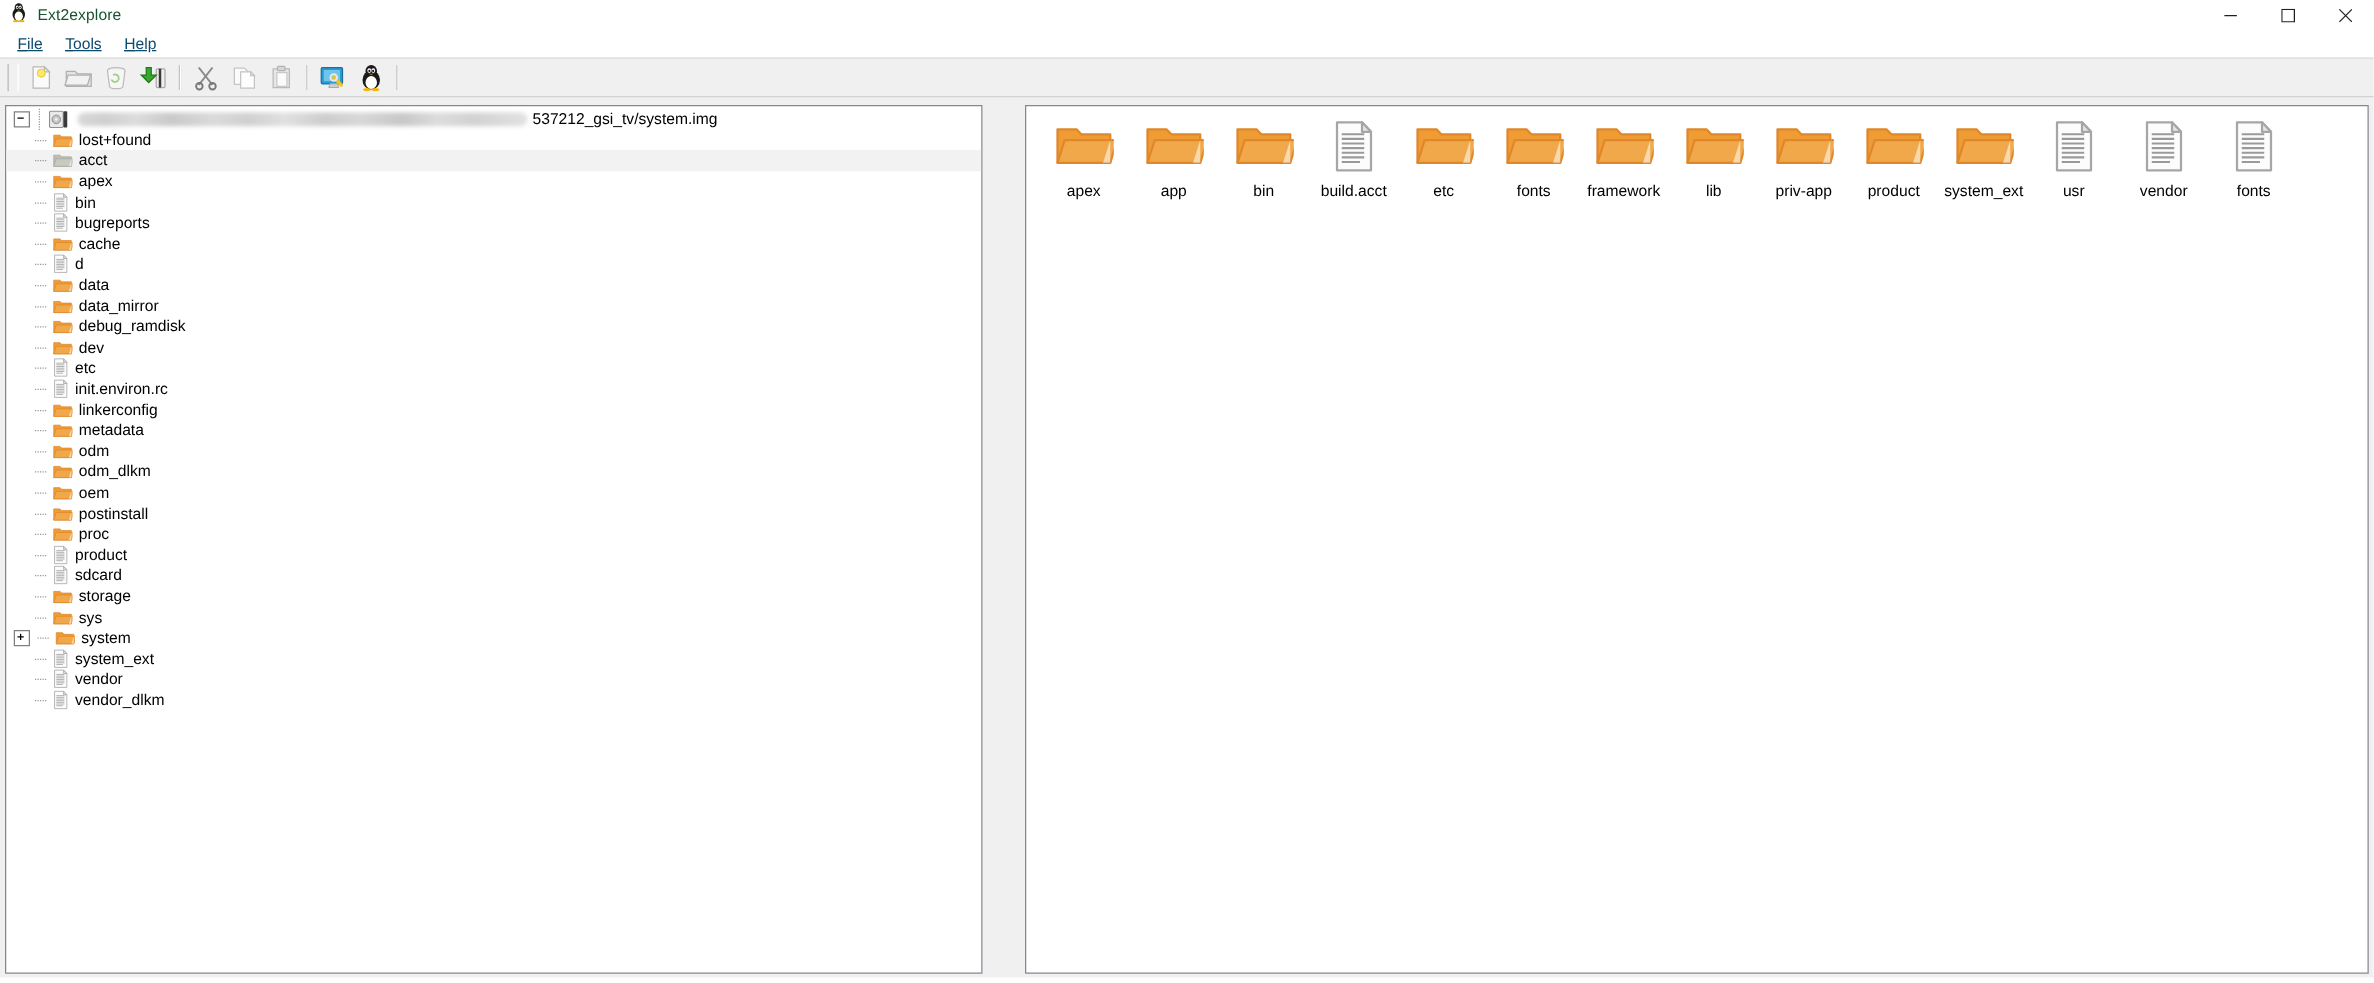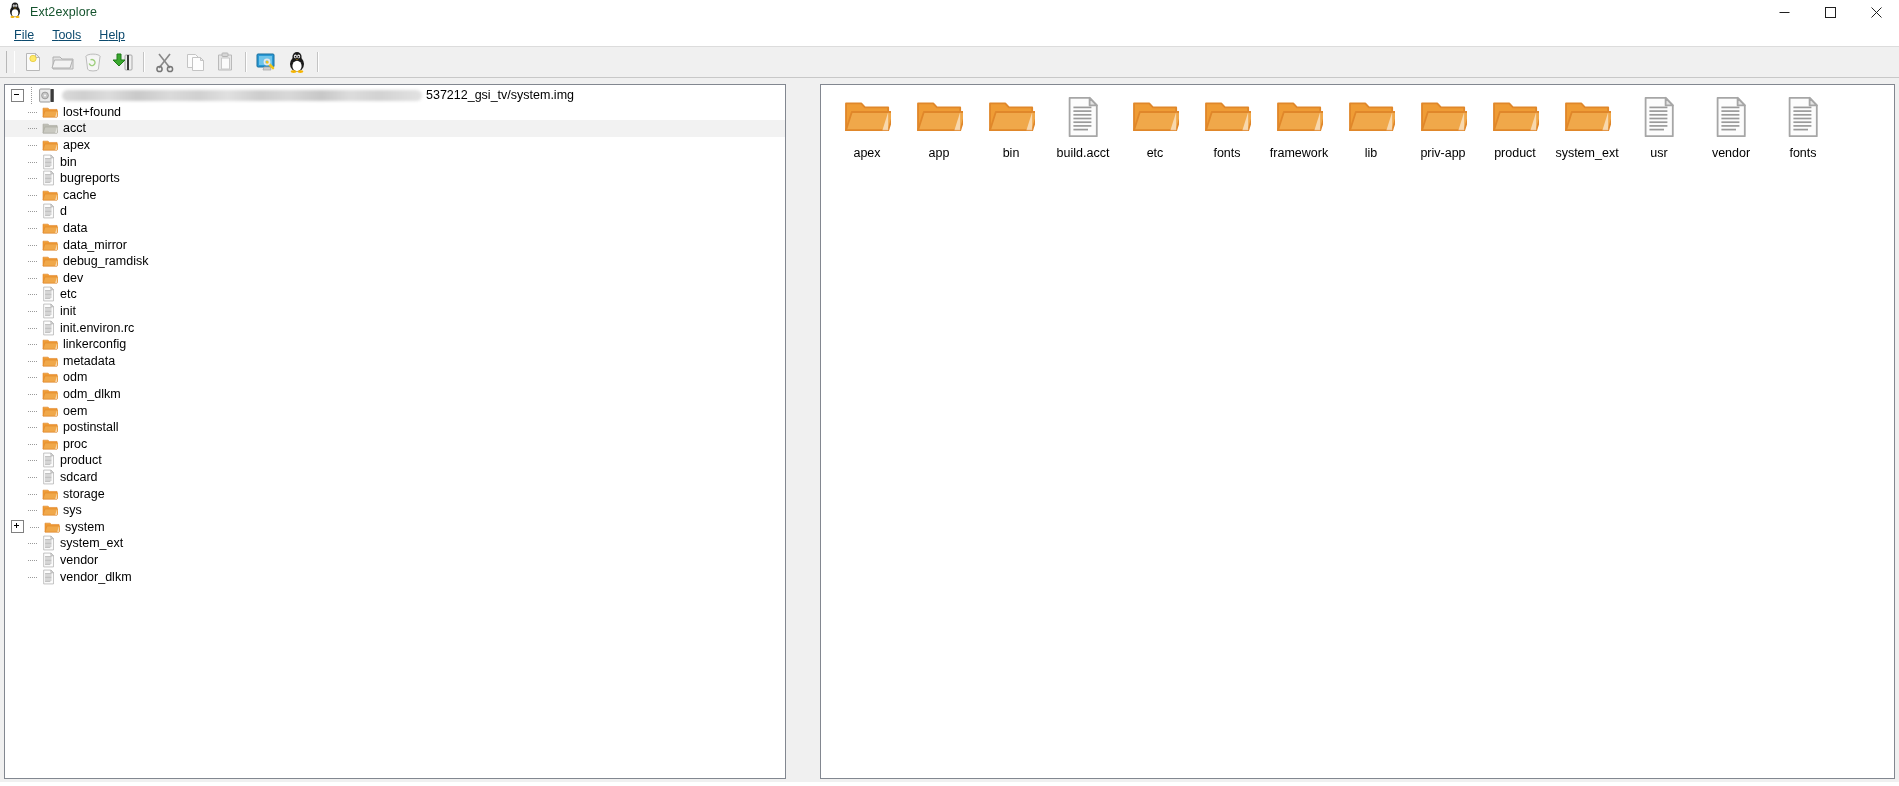--- a/index.html
+++ b/index.html
@@ -560,38 +560,20 @@
               <path d="M12.3 1.4 v3.8 h3.6 z" fill="#e4e4e4" stroke="#a6a6a6" stroke-width="0.9" stroke-linejoin="round"></path>
               <line x1="4.2" y1="6.2" x2="13.2" y2="6.2" stroke="#9a9a9a" stroke-width="0.85"></line>
               <line x1="4.2" y1="8.05" x2="13.2" y2="8.05" stroke="#9a9a9a" stroke-width="0.85"></line>
               <line x1="4.2" y1="9.9" x2="13.2" y2="9.9" stroke="#9a9a9a" stroke-width="0.85"></line>
               <line x1="4.2" y1="11.75" x2="13.2" y2="11.75" stroke="#9a9a9a" stroke-width="0.85"></line>
               <line x1="4.2" y1="13.600000000000001" x2="13.2" y2="13.600000000000001" stroke="#9a9a9a" stroke-width="0.85"></line>
               <line x1="4.2" y1="15.45" x2="13.2" y2="15.45" stroke="#9a9a9a" stroke-width="0.85"></line>
               <line x1="4.2" y1="17.3" x2="11.5" y2="17.3" stroke="#9a9a9a" stroke-width="0.85"></line>
             </svg>
           </span>
-          <span class="tlabel">init</span>
-        </div>
-        <div class="tree-row">
-          <span class="expander-spacer"></span>
-          <span class="indent"></span>
-          <span class="ticon">
-            <svg width="13" height="16" viewBox="0 0 18 22">
-              <path d="M2.3 1.4 h10 l3.6 3.8 v15.4 h-13.6 z" fill="#fcfcfc" stroke="#a6a6a6" stroke-width="0.9" stroke-linejoin="round"></path>
-              <path d="M12.3 1.4 v3.8 h3.6 z" fill="#e4e4e4" stroke="#a6a6a6" stroke-width="0.9" stroke-linejoin="round"></path>
-              <line x1="4.2" y1="6.2" x2="13.2" y2="6.2" stroke="#9a9a9a" stroke-width="0.85"></line>
-              <line x1="4.2" y1="8.05" x2="13.2" y2="8.05" stroke="#9a9a9a" stroke-width="0.85"></line>
-              <line x1="4.2" y1="9.9" x2="13.2" y2="9.9" stroke="#9a9a9a" stroke-width="0.85"></line>
-              <line x1="4.2" y1="11.75" x2="13.2" y2="11.75" stroke="#9a9a9a" stroke-width="0.85"></line>
-              <line x1="4.2" y1="13.600000000000001" x2="13.2" y2="13.600000000000001" stroke="#9a9a9a" stroke-width="0.85"></line>
-              <line x1="4.2" y1="15.45" x2="13.2" y2="15.45" stroke="#9a9a9a" stroke-width="0.85"></line>
-              <line x1="4.2" y1="17.3" x2="11.5" y2="17.3" stroke="#9a9a9a" stroke-width="0.85"></line>
-            </svg>
-          </span>
           <span class="tlabel">init.environ.rc</span>
         </div>
         <div class="tree-row">
           <span class="expander-spacer"></span>
           <span class="indent"></span>
           <span class="ticon">
             <svg width="16" height="14" viewBox="0 0 24 20">
               <path d="M1.5 4.2 h7.6 l1.9 2 h11.6 v11.4 h-21.1 z" fill="#ef9c35" stroke="#e0872a" stroke-width="0.9" stroke-linejoin="round"></path>
               <path d="M1.5 17.6 l2.9 -9.1 h21.1 l-2.9 9.1 z" fill="#f0a84a" stroke="#e0872a" stroke-width="0.9" stroke-linejoin="round"></path>
               <path d="M22.6 8.5 l-2.9 9.1 h2.9 z" fill="#ffffff" opacity="0.55"></path>

